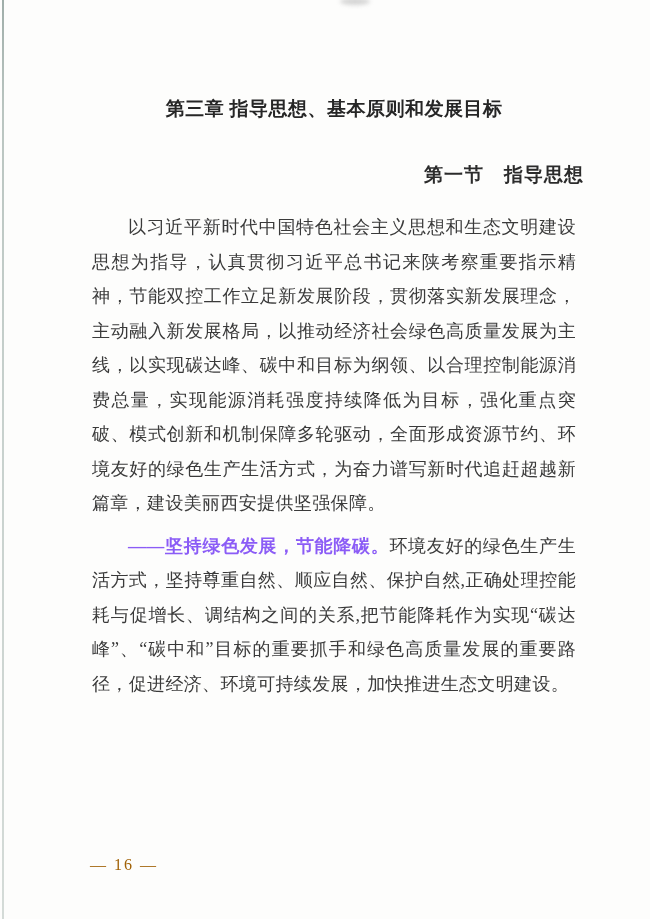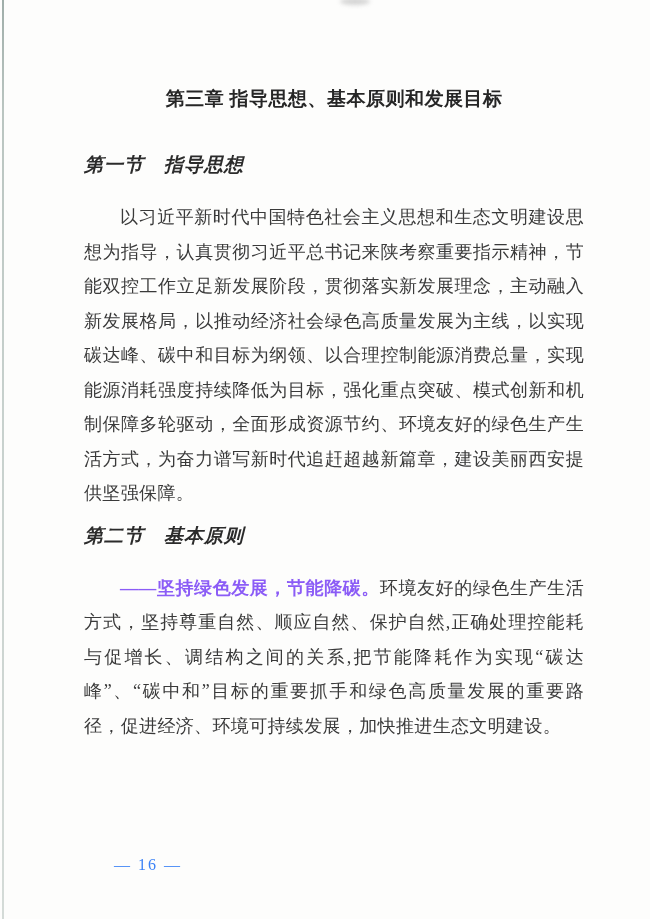--- a/index.html
+++ b/index.html
@@ -32,86 +32,83 @@
     width: 30px;
     height: 7px;
     background: #b9b9b9;
     border-radius: 50%;
     filter: blur(2px);
     opacity: 0.6;
   }
   .content {
     position: absolute;
     left: 84px;
-    top: 0;
+    top: 10px;
     width: 500px;
   }
   .chapter-title {
     margin: 86px 0 0 0;
     font-size: 19px;
     line-height: 26px;
     font-weight: bold;
     text-align: center;
     color: #262626;
     letter-spacing: 0.5px;
   }
   .section-title {
     margin: 12px 0 22px 0;
     font-size: 19px;
     line-height: 26px;
     font-weight: bold;
-    text-align: left;
+    text-align: right;
     color: #2b2b2b;
     letter-spacing: 1px;
-    font-style: italic;
   }
   .section-title.first {
     margin-top: 40px;
   }
   .body-para {
-    margin: 0;
+    margin: 8px;
     font-size: 18px;
     line-height: 34.5px;
     letter-spacing: 0.35px;
     text-align: justify;
     text-indent: 2em;
     color: #3a3a3a;
   }
   .body-para .lead {
     font-weight: bold;
     color: #8b5cf6;
   }
   .page-number {
     position: absolute;
     left: 90px;
     top: 856px;
     font-size: 16px;
     letter-spacing: 2px;
-    color: #3b82f6;
+    color: #a16207;
     white-space: nowrap;
-    margin-left: 24px;
   }
 </style>
 </head>
 <body>
 
 <div class="scan-edge"></div>
 <div class="scan-smudge"></div>
 
 <div class="content">
 
   <h1 class="chapter-title">第三章 指导思想、基本原则和发展目标</h1>
 
   <h2 class="section-title first">第一节　指导思想</h2>
 
   <p class="body-para">
     <span>以习近平新时代中国特色社会主义思想和生态文明建设思想为指导，认真贯彻习近平总书记来陕考察重要指示精神，节能双控工作立足新发展阶段，贯彻落实新发展理念，主动融入新发展格局，以推动经济社会绿色高质量发展为主线，以实现碳达峰、碳中和目标为纲领、以合理控制能源消费总量，实现能源消耗强度持续降低为目标，强化重点突破、模式创新和机制保障多轮驱动，全面形成资源节约、环境友好的绿色生产生活方式，为奋力谱写新时代追赶超越新篇章，建设美丽西安提供坚强保障。</span>
   </p>
 
-  <h2 class="section-title">第二节　基本原则</h2>
 
   <p class="body-para">
     <span class="lead">——坚持绿色发展，节能降碳。</span><span>环境友好的绿色生产生活方式，坚持尊重自然、顺应自然、保护自然,正确处理控能耗与促增长、调结构之间的关系,把节能降耗作为实现“碳达峰”、“碳中和”目标的重要抓手和绿色高质量发展的重要路径，促进经济、环境可持续发展，加快推进生态文明建设。</span>
   </p>
 
 
 </div>
 
 <div class="page-number">— 16 —</div>
 

